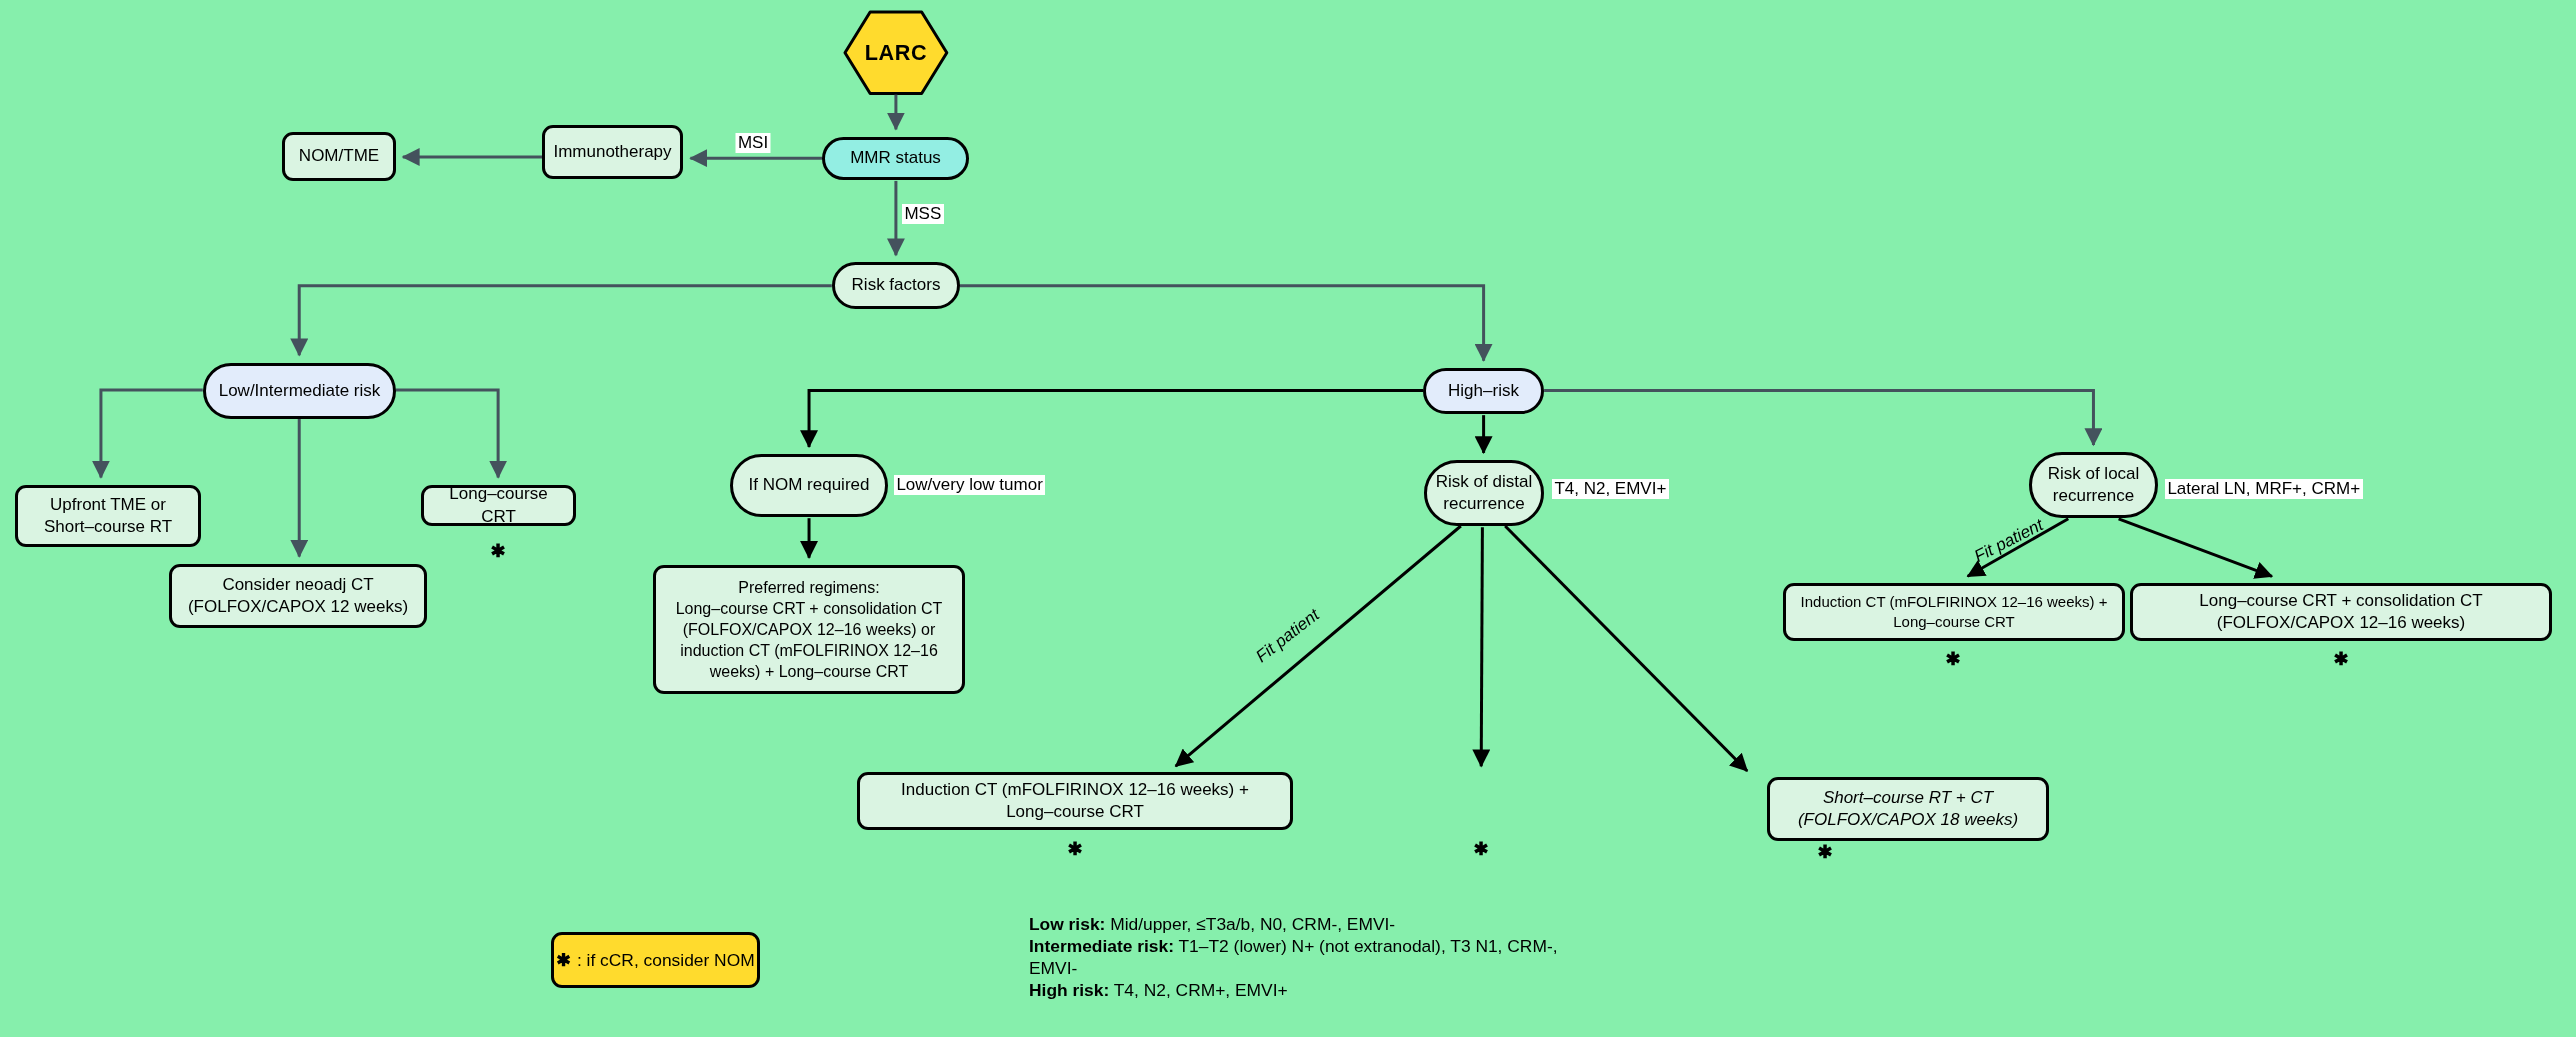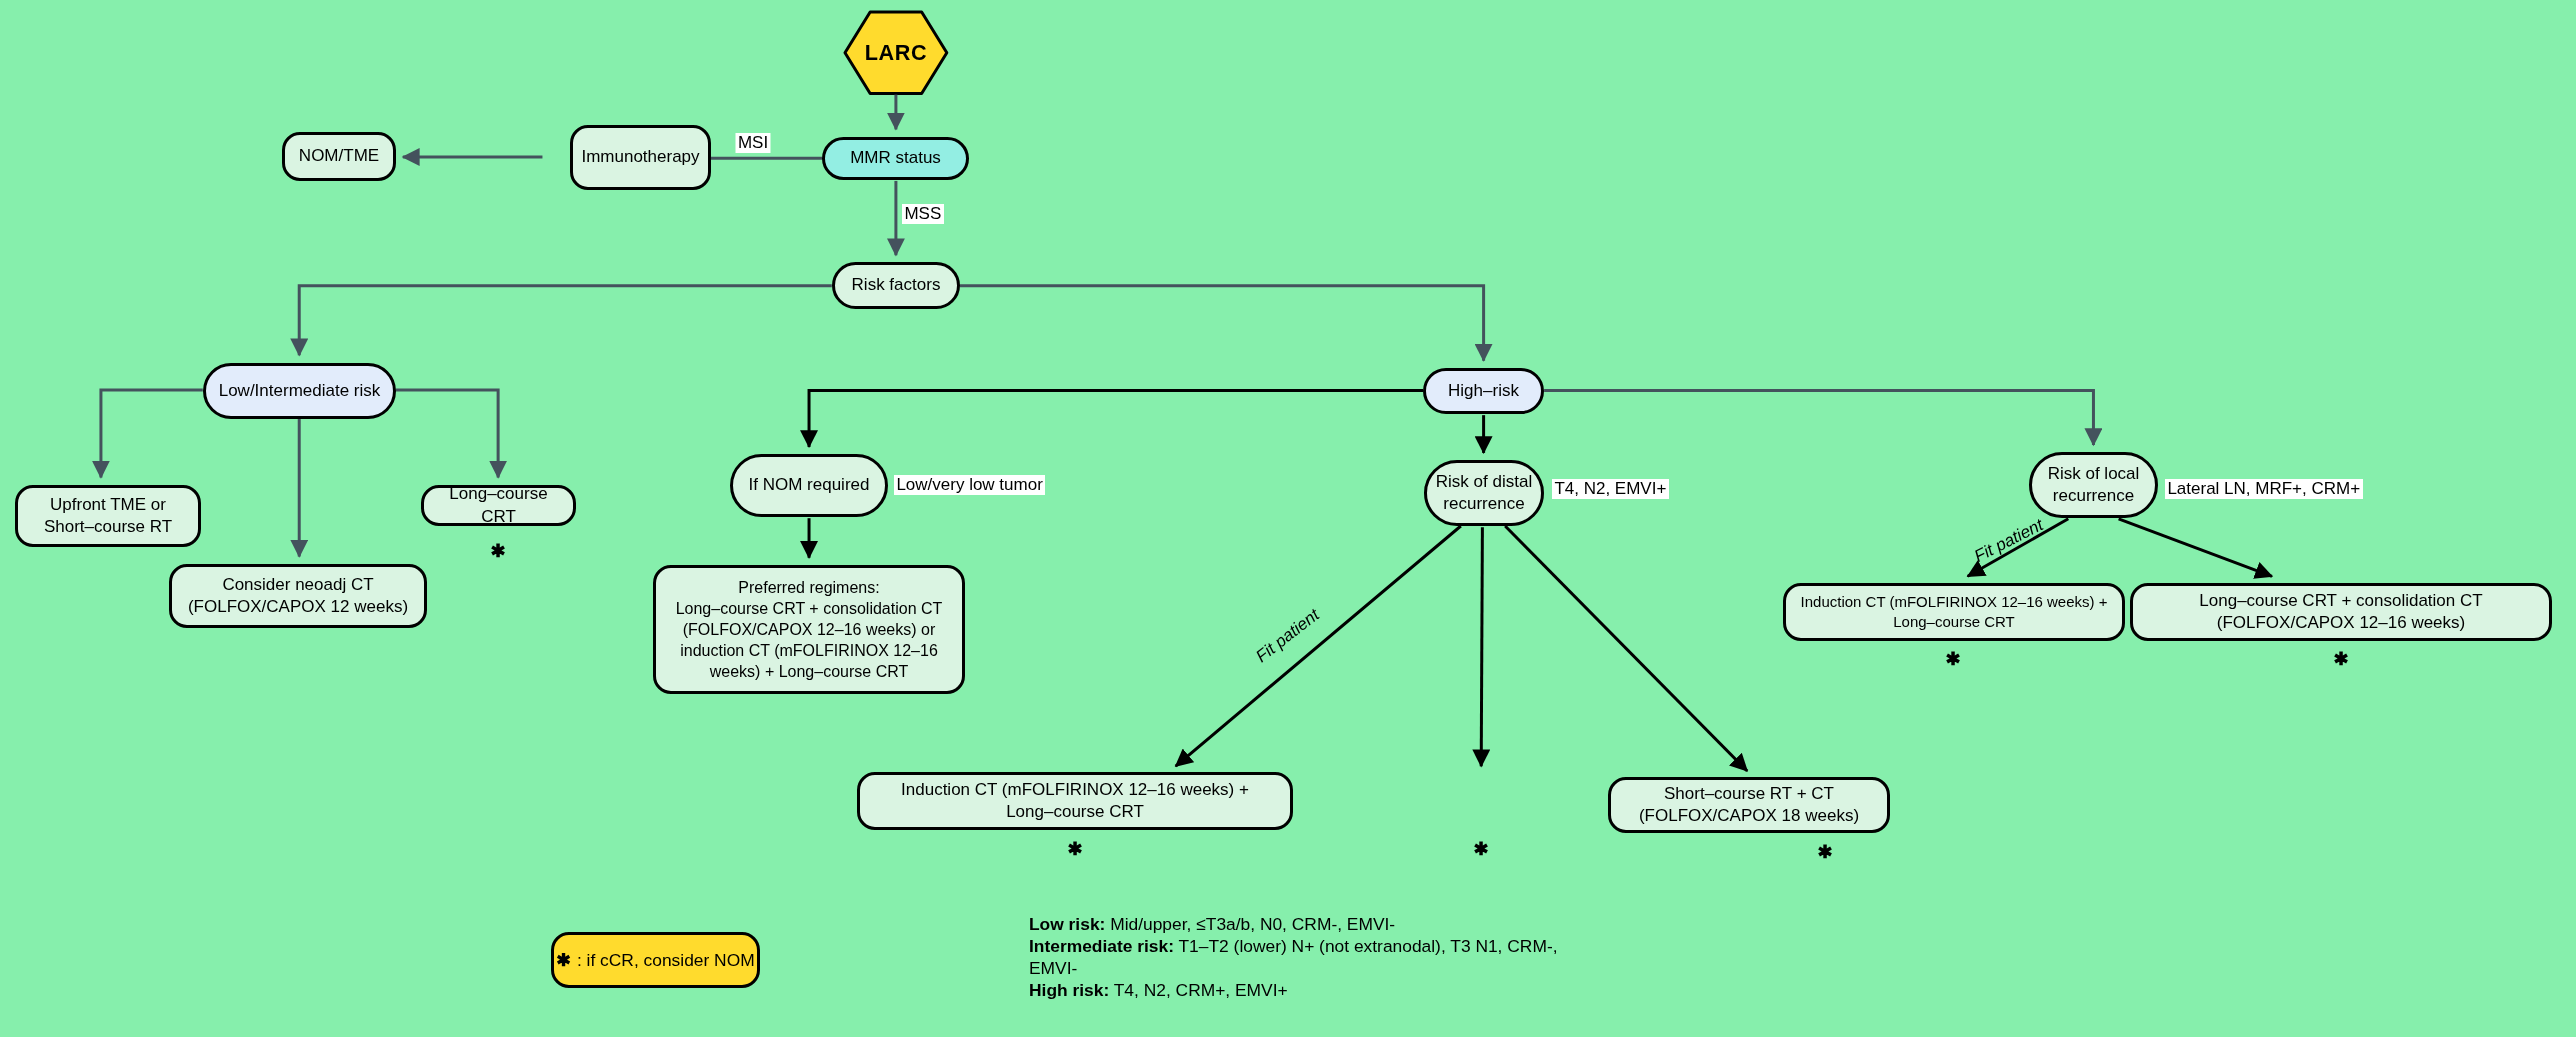--- a/index.html
+++ b/index.html
@@ -19,21 +19,21 @@
     box-sizing:border-box;
     border:3px solid #000;
     font-size:17px;line-height:1.32;
     white-space:pre-line;
     padding:2.4px 6px;
   }
   .green{background:#DAF4E2;}
   .blue{background:#E2ECFB;}
   .cyan{background:#93EEE3;}
   .yellow{background:#FFDB2D;}
-  .box{border-radius:18px;}
+  .box{border-radius:11px;}
   .pill{border-radius:599px;}
   .hex-label{
     position:absolute;display:flex;align-items:center;justify-content:center;
     font-weight:bold;font-size:21.6px;letter-spacing:0.6px;
   }
   .edge-label{
     position:absolute;
     font-size:17px;line-height:1.2;
     white-space:nowrap;
     background:#fff;
@@ -92,21 +92,21 @@
       <path d="M2512,878 L2916,1287" marker-end="url(#ah-black)"></path>
       <path d="M3452,866 L3284,962" marker-end="url(#ah-black)"></path>
       <path d="M3536,866 L3792,962" marker-end="url(#ah-black)"></path>
     </g>
   </svg>
 
   <div class="hex-label" style="left:845px;top:12px;width:102px;height:81px;">LARC</div>
 
   <div class="node cyan pill" style="left:822px;top:137px;width:147px;height:43px;">MMR status</div>
 
-  <div class="node green box" style="left:570px;top:125px;width:141px;height:65px;">Immunotherapy</div>
+  <div class="node green box" style="left:542px;top:125px;width:141px;height:54px;">Immunotherapy</div>
 
   <div class="node green box" style="left:282px;top:132px;width:114px;height:49px;">NOM/TME</div>
 
   <div class="node green pill" style="left:832px;top:262px;width:128px;height:47px;">Risk factors</div>
 
   <div class="node blue pill" style="left:203px;top:363px;width:193px;height:56px;">Low/Intermediate risk</div>
 
   <div class="node blue pill" style="left:1423px;top:368px;width:121px;height:46px;">High–risk</div>
 
   <div class="node green box" style="left:15px;top:485px;width:186px;height:62px;">Upfront TME or
@@ -128,21 +128,21 @@
   <div class="node green pill" style="left:1424px;top:460px;width:120px;height:66px;padding:2.4px 3.6px;">Risk of distal
 recurrence</div>
 
   <div class="node green pill" style="left:2029px;top:452px;width:129px;height:66px;padding:2.4px 3.6px;">Risk of local
 recurrence</div>
 
   <div class="node green box" style="left:857px;top:772px;width:436px;height:58px;">Induction CT (mFOLFIRINOX 12–16 weeks) +
 Long–course CRT</div>
 
 
-  <div class="node green box" style="left:1608px;top:777px;width:282px;height:56px;">Short–course RT + CT
+  <div class="node green box" style="left:1767px;top:777px;width:282px;height:64px;font-style:italic;">Short–course RT + CT
 (FOLFOX/CAPOX 18 weeks)</div>
 
   <div class="node green box" style="left:1783px;top:583px;width:342px;height:58px;font-size:15px;">Induction CT (mFOLFIRINOX 12–16 weeks) +
 Long–course CRT</div>
 
   <div class="node green box" style="left:2130px;top:583px;width:422px;height:58px;">Long–course CRT + consolidation CT
 (FOLFOX/CAPOX 12–16 weeks)</div>
 
   <div class="edge-label center" style="left:753px;top:133px;">MSI</div>
 

